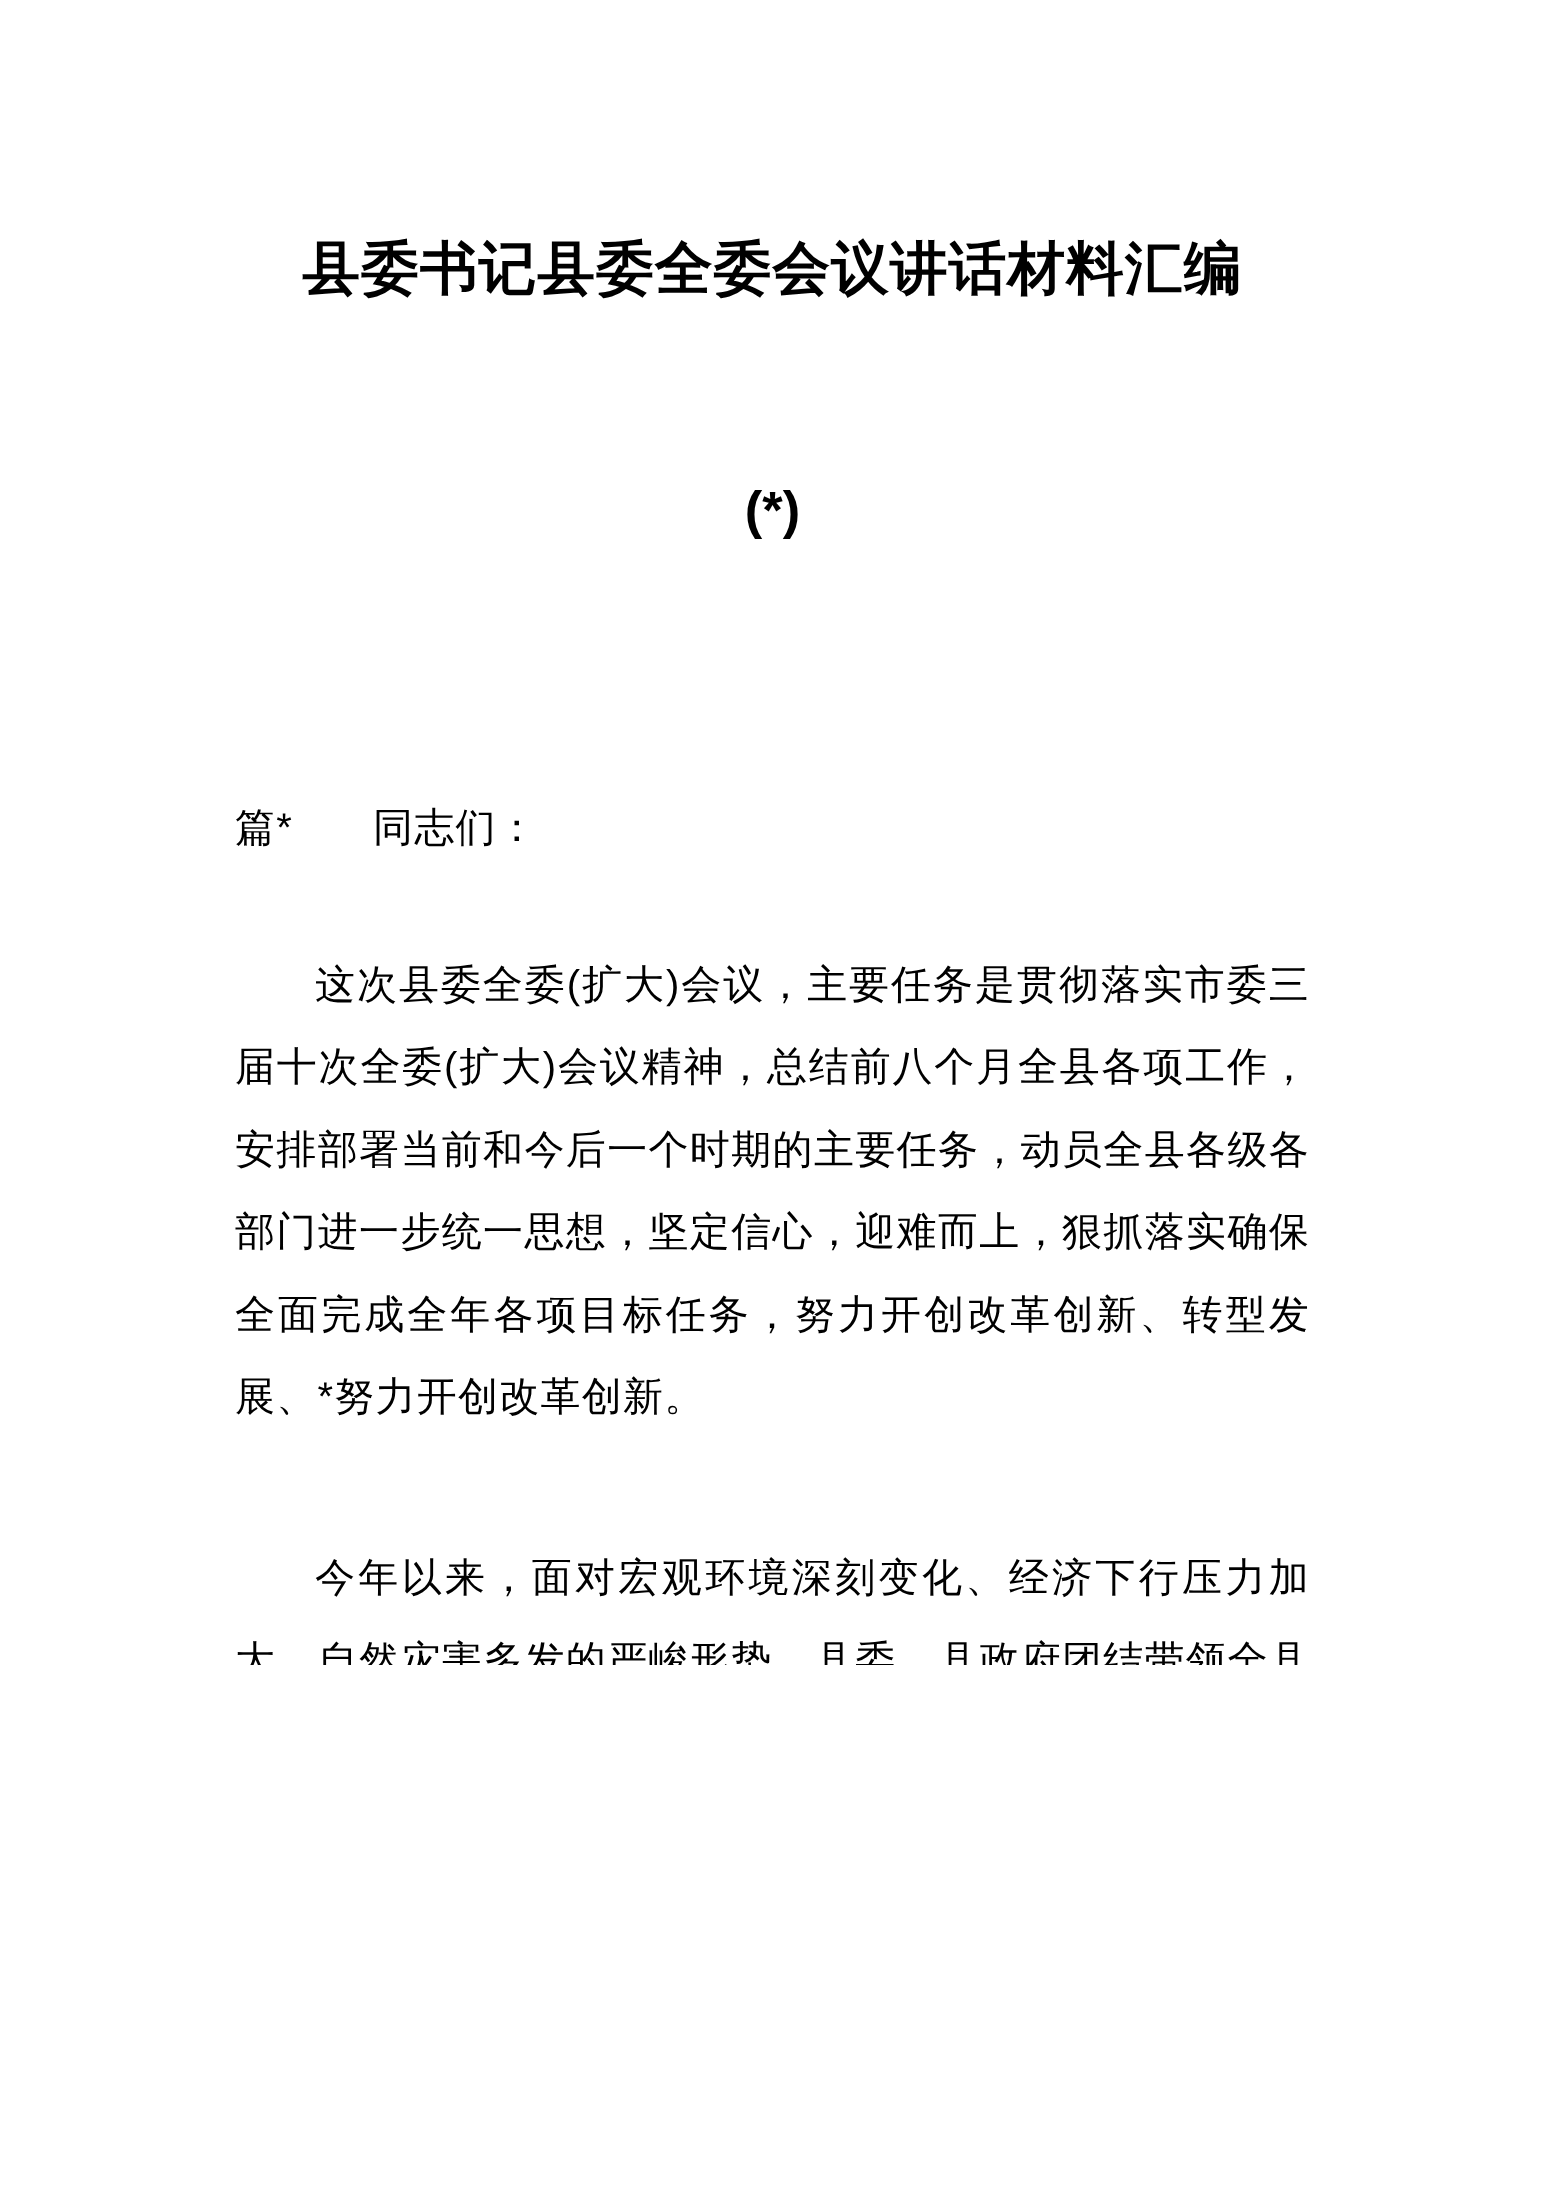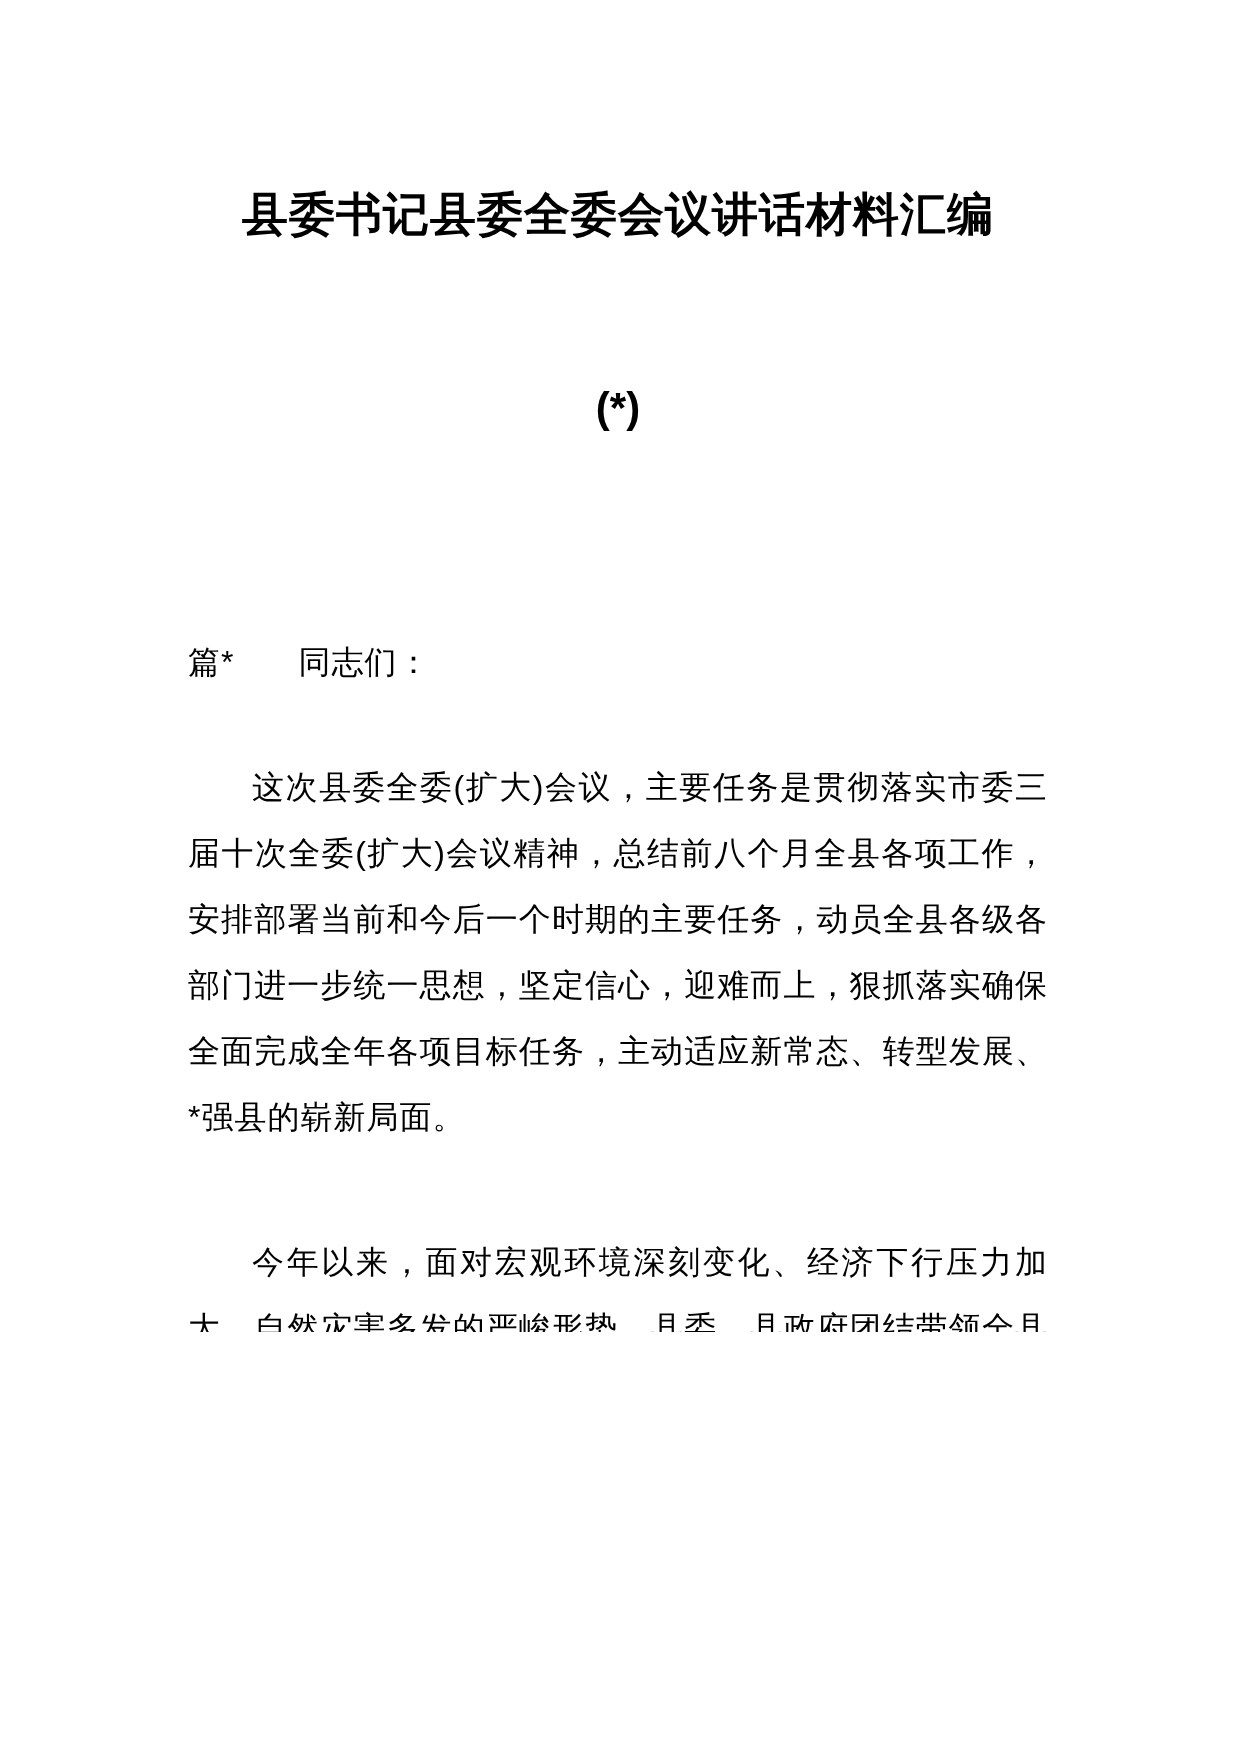--- a/index.html
+++ b/index.html
@@ -69,17 +69,17 @@
 <div class="page">
 
   <h1 class="doc-title">县委书记县委全委会议讲话材料汇编</h1>
 
   <div class="doc-subtitle">(*)</div>
 
   <div class="salutation">
     <span class="marker">篇*</span><span class="greeting">同志们：</span>
   </div>
 
-  <p class="body-para first">这次县委全委(扩大)会议，主要任务是贯彻落实市委三届十次全委(扩大)会议精神，总结前八个月全县各项工作，安排部署当前和今后一个时期的主要任务，动员全县各级各部门进一步统一思想，坚定信心，迎难而上，狠抓落实确保全面完成全年各项目标任务，主动适应新常态、转型发展、*强县的崭新局面。</p>
+  <p class="body-para first">这次县委全委(扩大)会议，主要任务是贯彻落实市委三届十次全委(扩大)会议精神，总结前八个月全县各项工作，安排部署当前和今后一个时期的主要任务，动员全县各级各部门进一步统一思想，坚定信心，迎难而上，狠抓落实确保全面完成全年各项目标任务，努力开创改革创新、转型发展、*努力开创改革创新。</p>
 
   <p class="body-para second">今年以来，面对宏观环境深刻变化、经济下行压力加大、自然灾害多发的严峻形势，县委、县政府团结带领全县各级干部和广大群众，按照省、市的总体部署和工作要求，突出发展第一要务，主动适应新常态，统筹推进经济政治、文化、社会、生态文明和党的建设各项工作，全县</p>
 
 </div>
 
 </body></html>

